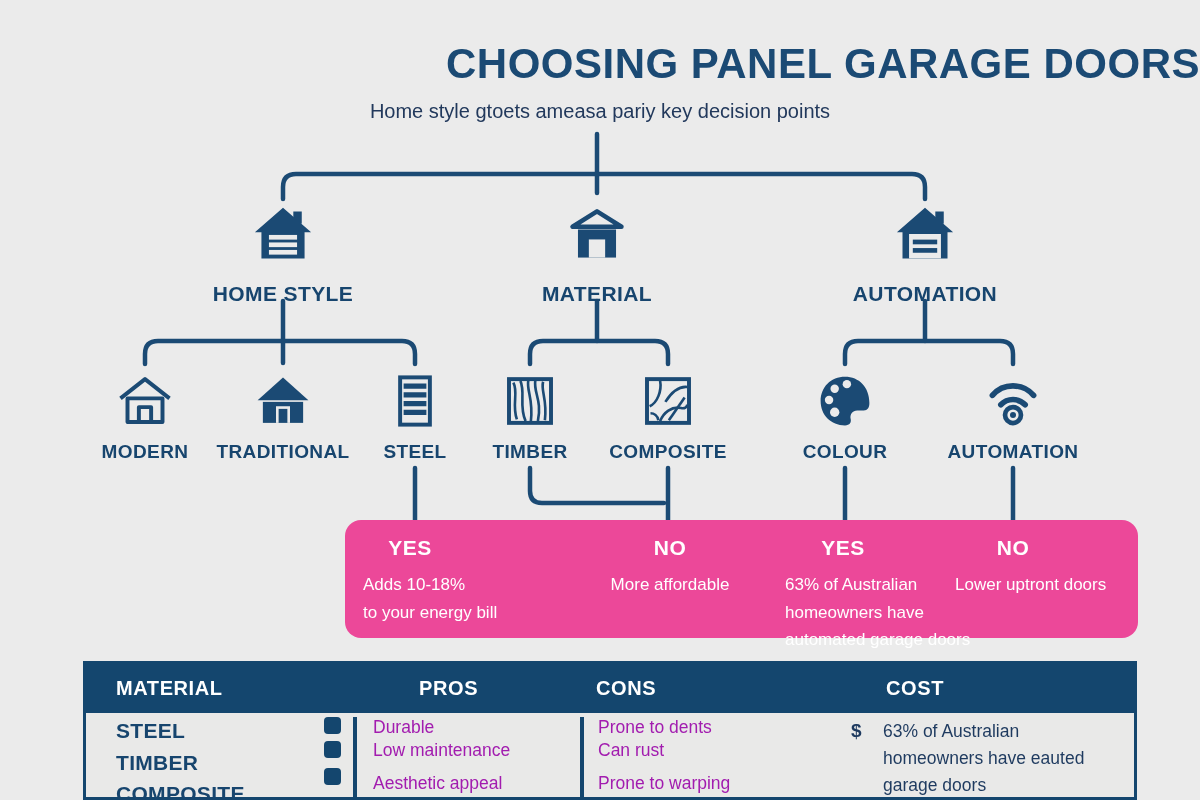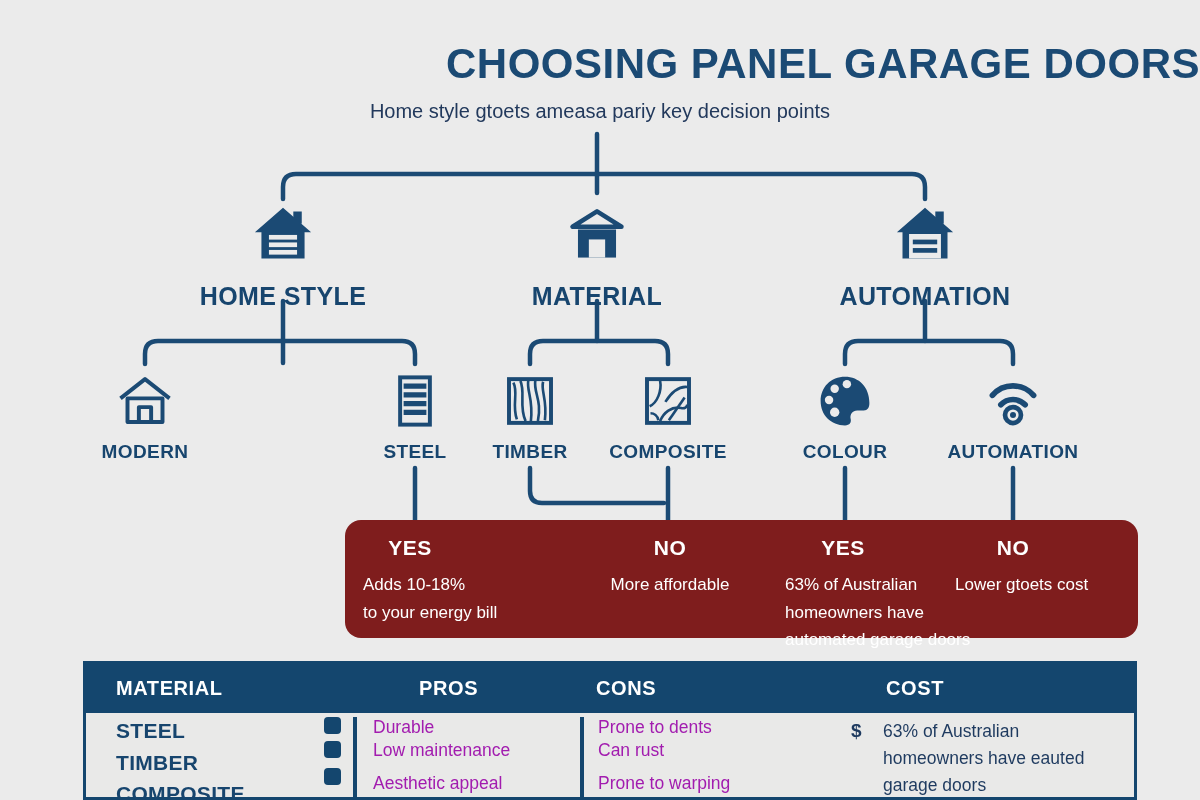--- a/index.html
+++ b/index.html
@@ -14,25 +14,25 @@
   #title{top:40px;left:0;width:1200px;text-align:right;
     font-size:42px;font-weight:bold;letter-spacing:.5px;color:#1b4a74;}
   #subtitle{top:100px;left:0;width:1200px;text-align:center;
     font-size:20px;color:#22395c;}
   
   #connectors{top:0;left:0;pointer-events:none;}
   
   .node{position:absolute;text-align:center;}
   .node .icn{height:62px;display:flex;align-items:center;justify-content:center;}
   .node .lbl{margin-top:9px;font-weight:bold;letter-spacing:.4px;color:#17456e;}
-  .lvl1 .lbl{font-size:25px;margin-top:17px;}
+  .lvl1 .lbl{font-size:21px;margin-top:17px;}
   .lvl2 .lbl{font-size:19px;}
   
   #decision-box{left:345px;top:520px;width:793px;height:118px;
-    background:#7f1d1d;border-radius:16px;color:#fff;}
+    background:#ec4899;border-radius:16px;color:#fff;}
   .dcol-head{position:absolute;top:16px;font-size:21px;font-weight:bold;text-align:center;letter-spacing:.5px;}
   .dcol-body{position:absolute;top:51px;font-size:17px;line-height:1.62;white-space:pre-line;}
   
   #mtable{left:83px;top:661px;width:1054px;height:139px;
     border:3px solid #14466e;box-sizing:border-box;background:#e9e9e8;}
   #mtable-header{position:absolute;left:0;top:0;width:100%;height:49px;background:#14466e;}
   .th{position:absolute;top:0;line-height:49px;color:#fff;font-size:20px;font-weight:bold;letter-spacing:.6px;}
   .mat-name{position:absolute;left:30px;font-size:21px;font-weight:bold;color:#17456e;letter-spacing:.3px;}
   .bullet{position:absolute;left:238px;width:17px;height:17px;border-radius:4px;background:#14466e;}
   .vdiv{position:absolute;top:53px;width:4px;height:86px;background:#14466e;}
@@ -111,20 +111,31 @@
         <g class="stroke" stroke-width="4.5" stroke-linejoin="round">
           <path d="M4 29 L32 7 L60 29"></path>
           <rect x="12" y="29" width="40" height="27"></rect>
           <rect x="25" y="39" width="14" height="17"></rect>
         </g>
       </svg>
     </div>
     <div class="lbl">MODERN</div>
   </div>
 
+  <div class="node lvl2" style="left:208px;top:370px;width:150px;">
+    <div class="icn">
+      <svg width="56" height="56" viewBox="0 0 64 64">
+        <path d="M32 5 L3 31 H61 Z" fill="#1b4a74"></path>
+        <rect x="9" y="33" width="46" height="24" fill="#1b4a74"></rect>
+        <rect x="24" y="38" width="16" height="19" fill="#ebebeb"></rect>
+        <rect x="27" y="41" width="10" height="16" fill="#1b4a74"></rect>
+      </svg>
+    </div>
+    <div class="lbl">TRADITIONAL</div>
+  </div>
 
   <div class="node lvl2" style="left:340px;top:370px;width:150px;">
     <div class="icn">
       <svg width="56" height="56" viewBox="0 0 64 64">
         <rect class="stroke" x="15" y="5" width="34" height="54" stroke-width="4.5"></rect>
         <rect x="19" y="12" width="26" height="6" fill="#1b4a74"></rect>
         <rect x="19" y="22" width="26" height="6" fill="#1b4a74"></rect>
         <rect x="19" y="32" width="26" height="6" fill="#1b4a74"></rect>
         <rect x="19" y="42" width="26" height="6" fill="#1b4a74"></rect>
       </svg>
@@ -198,21 +209,21 @@
 
     <div class="dcol-head" style="left:280px;width:90px;">NO</div>
     <div class="dcol-body" style="left:255px;width:140px;text-align:center;">More affordable</div>
 
     <div class="dcol-head" style="left:453px;width:90px;">YES</div>
     <div class="dcol-body" style="left:440px;width:215px;">63% of Australian
 homeowners have
 automated garage doors</div>
 
     <div class="dcol-head" style="left:623px;width:90px;">NO</div>
-    <div class="dcol-body" style="left:610px;width:170px;">Lower gtoets cost</div>
+    <div class="dcol-body" style="left:610px;width:170px;">Lower uptront doors</div>
   </div>
 
   <div id="mtable" class="abs">
     <div id="mtable-header">
       <div class="th" style="left:30px;">MATERIAL</div>
       <div class="th" style="left:285px;margin-left:48px;">PROS</div>
       <div class="th" style="left:510px;">CONS</div>
       <div class="th" style="left:800px;">COST</div>
     </div>
 

